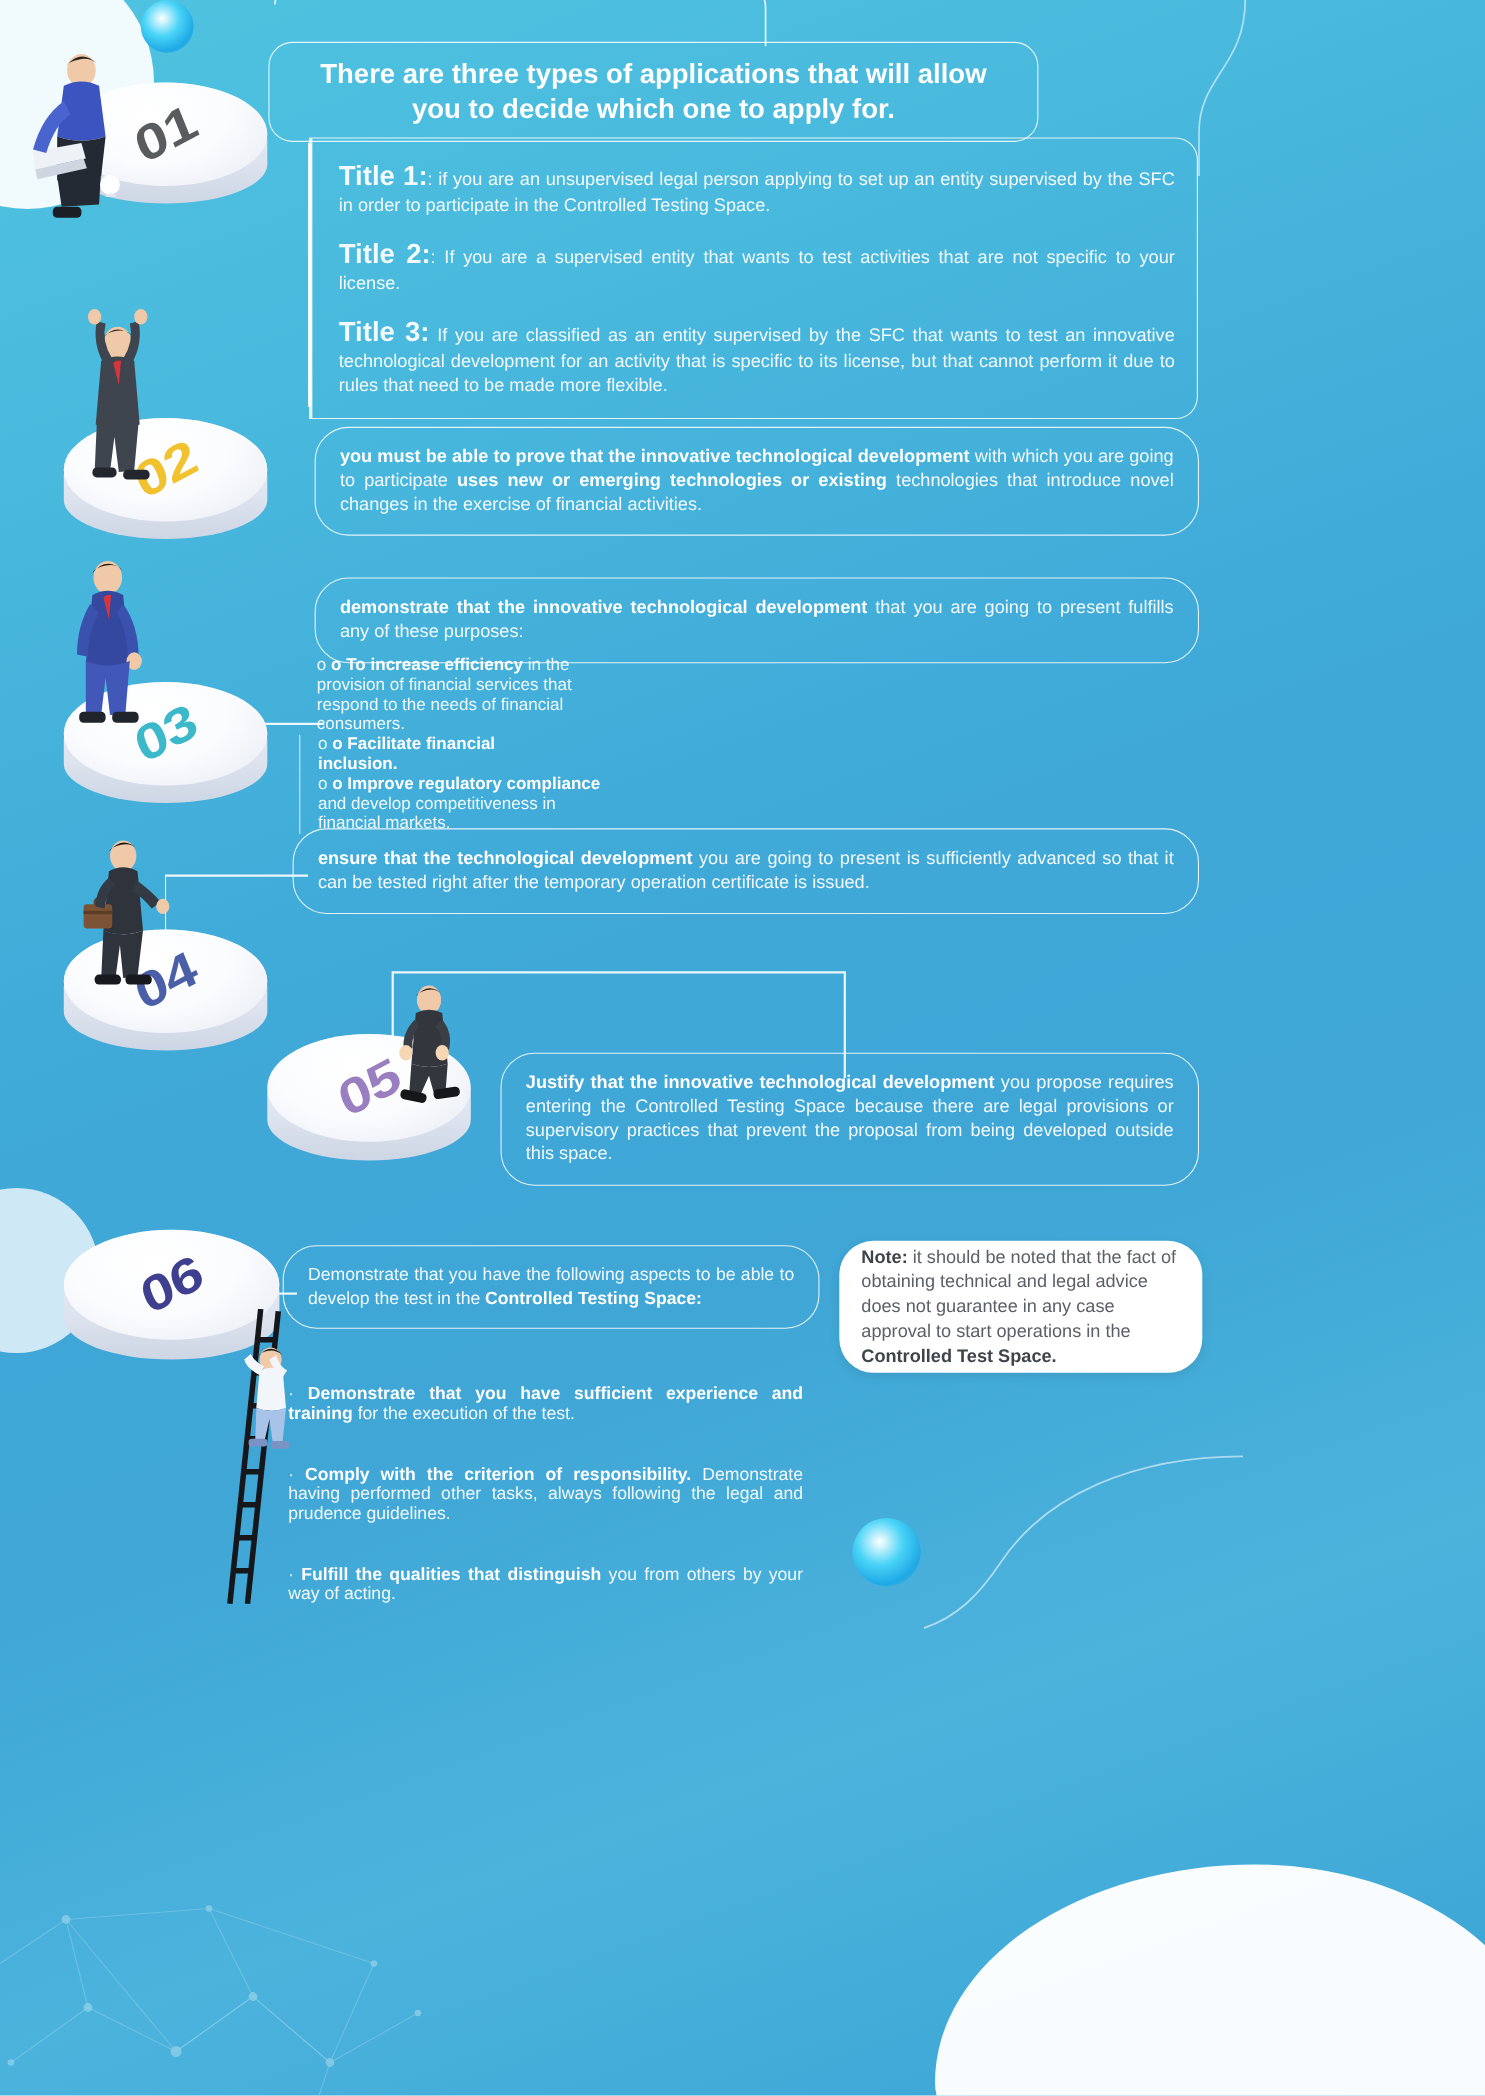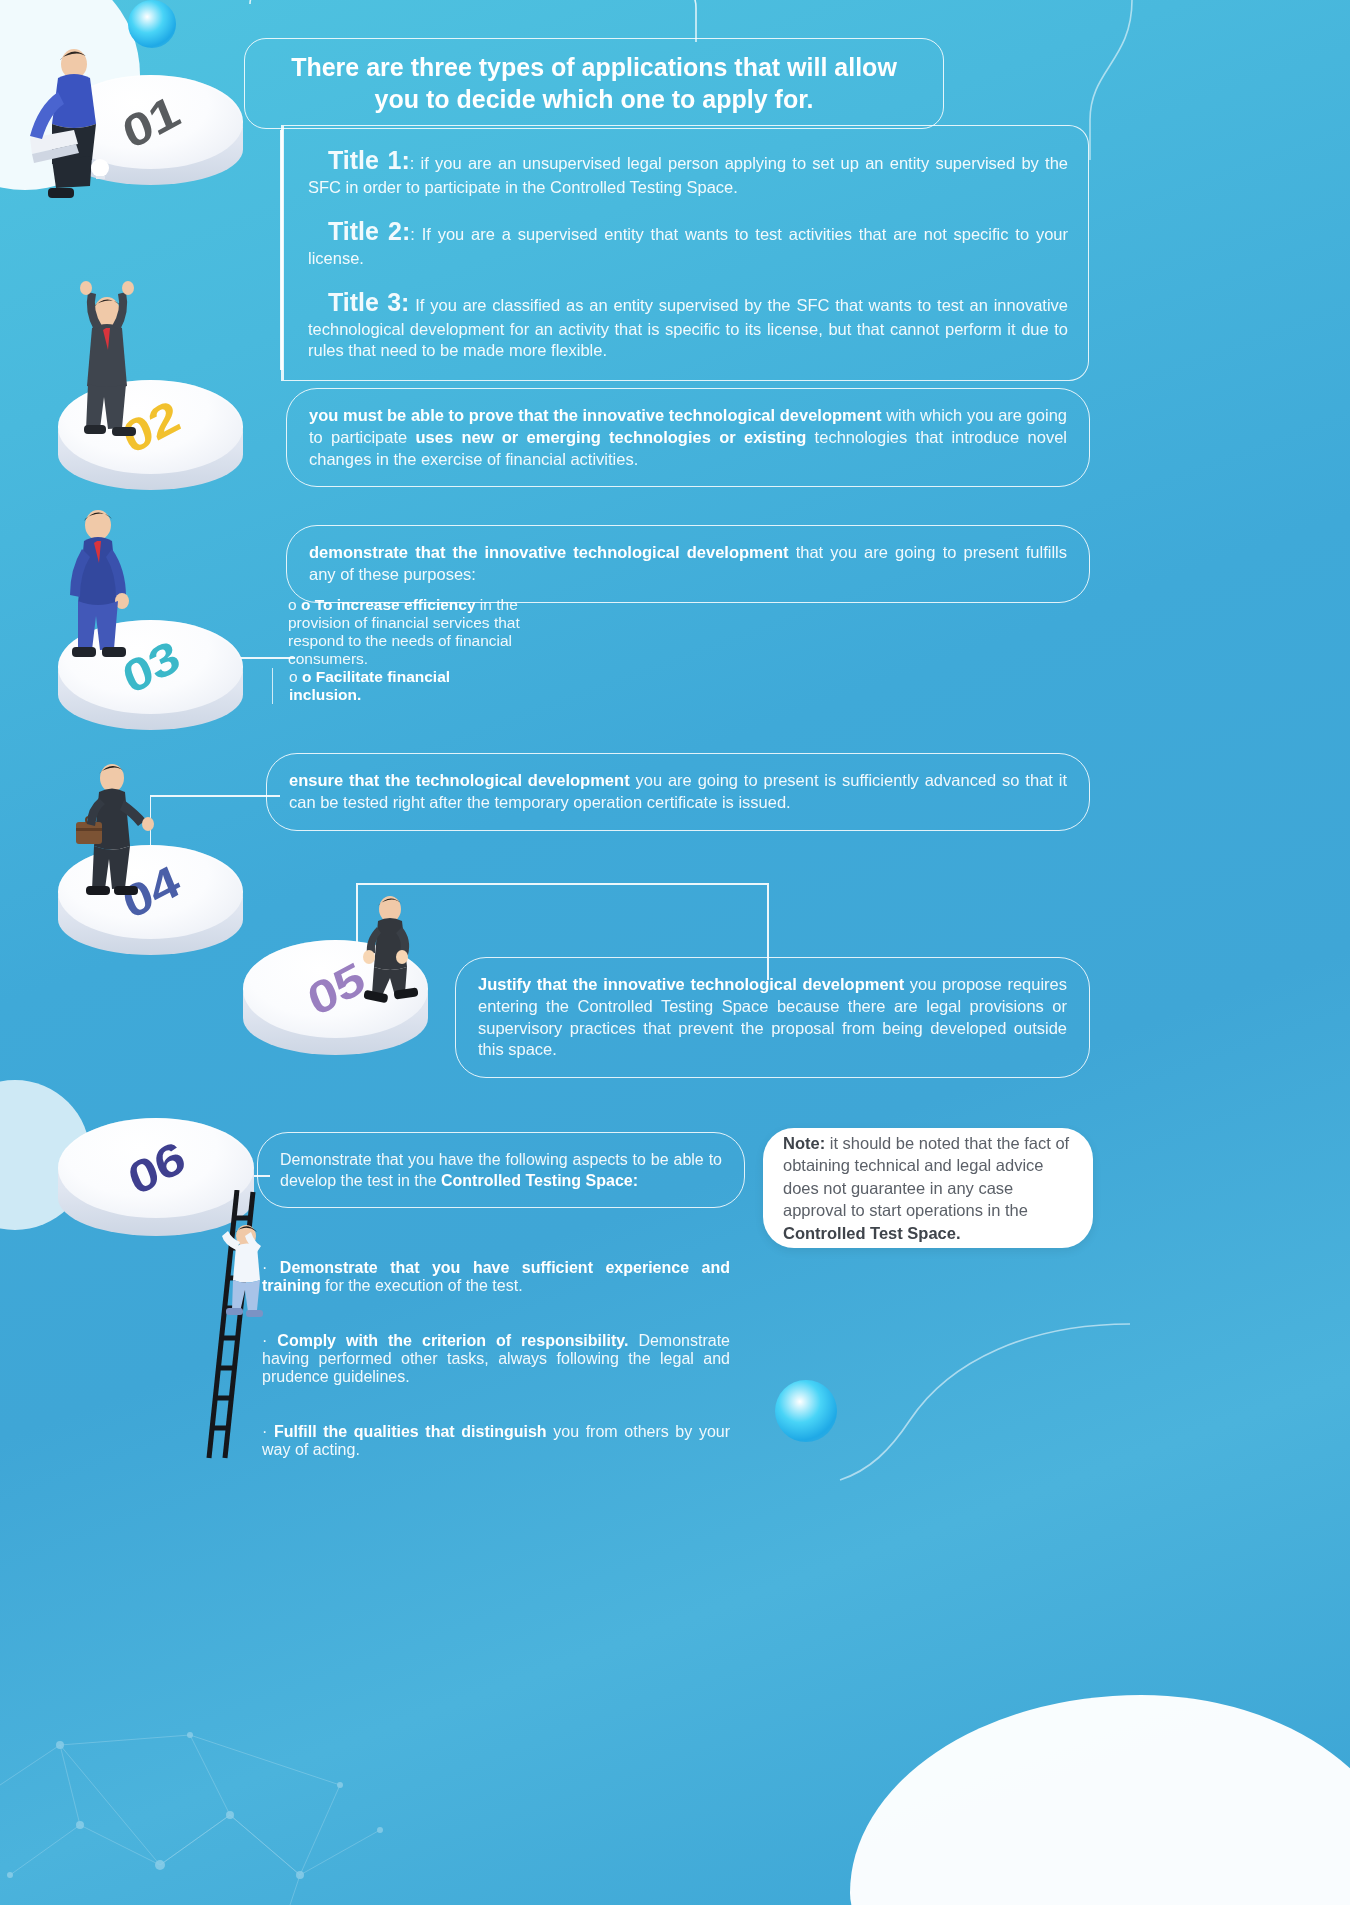--- a/index.html
+++ b/index.html
@@ -76,21 +76,21 @@
     line-height:1.26; padding:13px 36px;
   }
   .card.white {
     background:#ffffff; color:#5b6068; border:none;
     box-shadow:0 3px 10px rgba(0,0,0,.08);
   }
   b, strong { font-weight:bold; color:#fff; }
   .card.white b { color:#3f444b; }
 
   .body-txt { font-size:16.5px; color:rgba(255,255,255,.93); text-align:justify; }
-  .tnum { font-size:25px; font-weight:bold;margin-left:20px; }
+  .tnum { font-size:25px; font-weight:bold; }
   .para { margin-bottom:16px; }
   .para:last-child { margin-bottom:0; }
 
   .cols { position:absolute; display:flex;flex-direction:column; }
   .col { font-size:15.5px; color:rgba(255,255,255,.92); padding:0 16px; }
   .col + .col { border-left:1.5px solid rgba(255,255,255,.75); }
 
   .bullets { position:absolute; font-size:16px; color:rgba(255,255,255,.93); text-align:justify; }
   .bullets p { margin-bottom:20px;margin-top:37px; }
 
@@ -241,20 +241,24 @@
 </div>
 <div class="cols" style="left:272px;top:596px;width:820px;">
   <div class="col" style="width:276px;">
     <span>o</span>
     <b>o To increase efficiency</b><span> in the provision of financial services that respond to the needs of financial consumers.</span>
   </div>
   <div class="col" style="width:250px;">
     <span>o</span>
     <b>o Facilitate financial inclusion.</b><span></span>
   </div>
+  <div class="col" style="width:294px;">
+    <span>o</span>
+    <b>o Improve regulatory compliance</b><span> and develop competitiveness in financial markets.</span>
+  </div>
 </div>
 
 <div class="disc-wrap" style="left:58px;top:845px;width:185px;height:120px;">
   <div class="disc">
     <div class="side"></div>
     <div class="top"></div>
     <div class="num" style="color:#4a5fa8;">04</div>
   </div>
 </div>
 <div class="person" style="left:72px;top:760px;width:92px;height:150px;">

